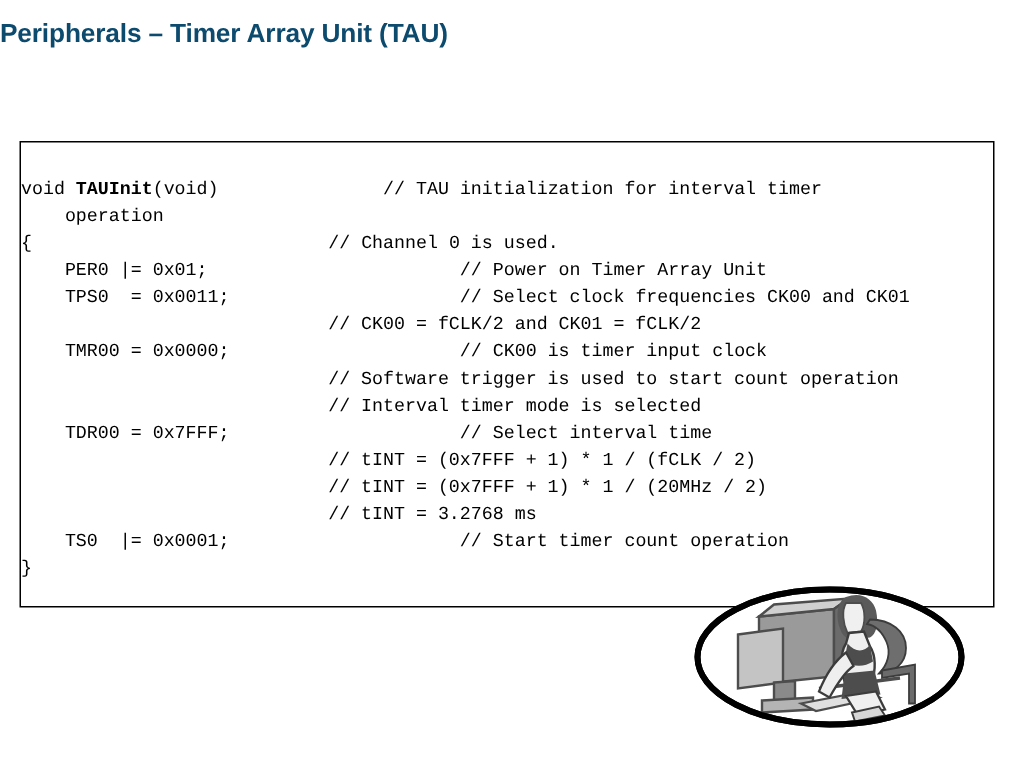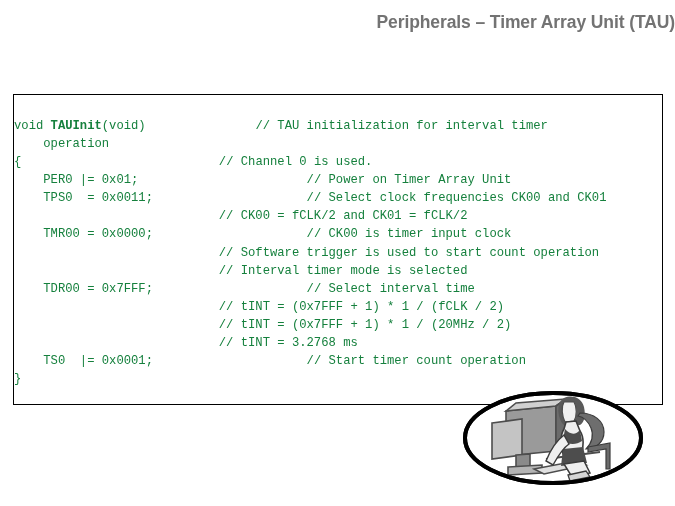--- a/index.html
+++ b/index.html
@@ -21,25 +21,25 @@
     height: 506px;
     background: #ffffff;
   }
 
   
   #slide-title {
     position: absolute;
     left: 0;
     top: 12px;
     width: 675px;
-    text-align: right;
+    text-align: left;
     font-family: "Liberation Sans", sans-serif;
     font-size: 17.5px;
     font-weight: bold;
-    color: #737373;
+    color: #0c4a6e;
     letter-spacing: -0.1px;
     white-space: nowrap;
   }
 
   
   #code-box {
     position: absolute;
     left: 13px;
     top: 94px;
     width: 650px;
@@ -52,21 +52,21 @@
 
   #code-listing {
     position: absolute;
     left: 0;
     top: 0;
     width: 100%;
     height: 100%;
     font-family: "Liberation Mono", "DejaVu Sans Mono", monospace;
     font-size: 12.2px;
     line-height: 18.05px;
-    color: #15803d;
+    color: #000000;
     white-space: pre;
     padding: 10px 0 0 0;
     box-sizing: border-box;
   }
 
   .code-line {
     height: 18.05px;
     white-space: pre;
     display: block;
   }

